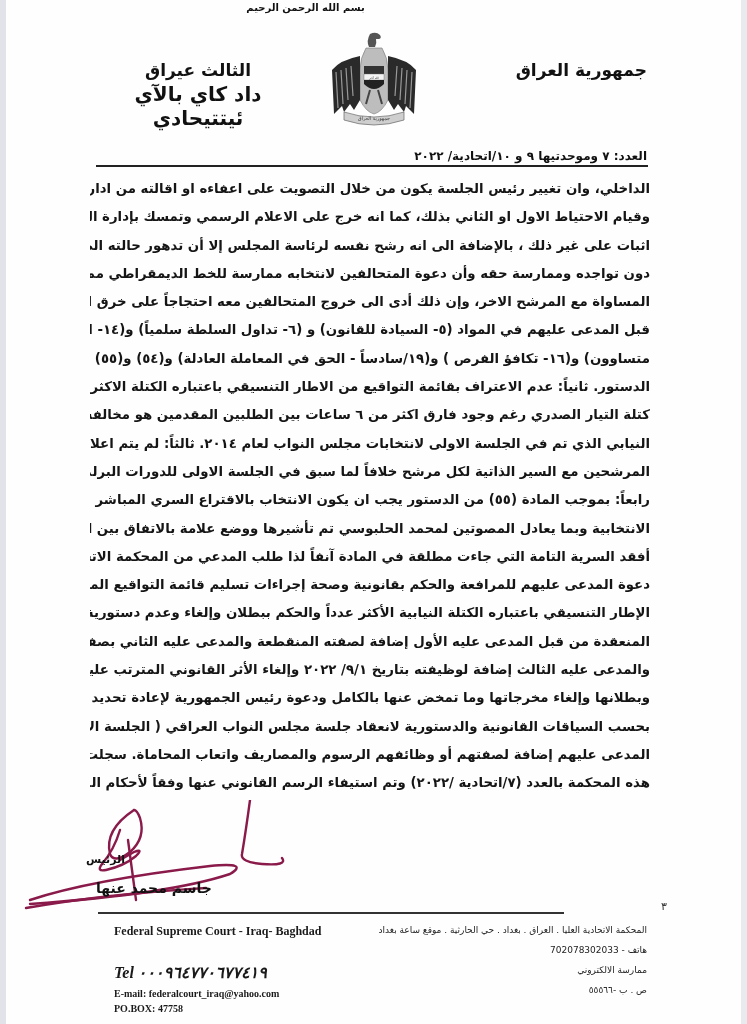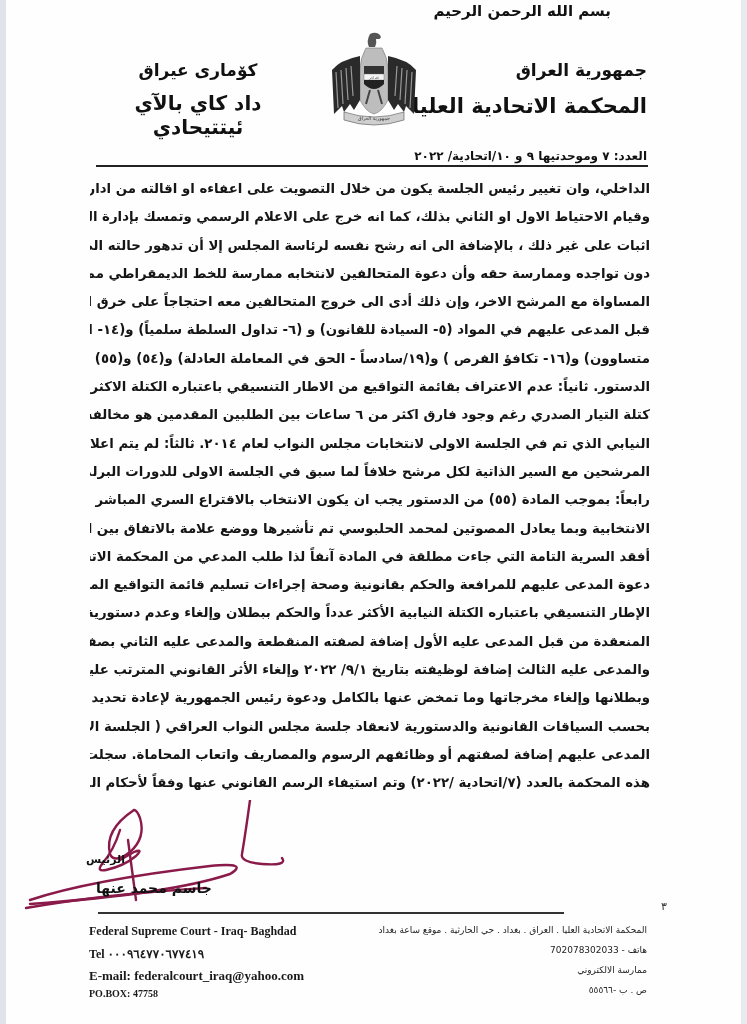--- a/index.html
+++ b/index.html
@@ -8,29 +8,29 @@
     background: #ffffff;
     position: relative;
     font-family: "DejaVu Sans", sans-serif;
     color: #111;
   }
   .edge-left { position: absolute; left: 0; top: 0; width: 6px; height: 1024px; background: #e2e3e8; }
   .edge-right { position: absolute; right: 0; top: 0; width: 6px; height: 1024px; background: #e9eaee; }
   .page { position: absolute; left: 6px; top: 0; width: 735px; height: 1024px; background: #fefefe; }
 
   .basmala {
-    position: absolute; top: 2px; left: 0; width: 611px; text-align: right;
-    font-family: "DejaVu Sans", sans-serif; font-weight: bold; font-size: 15px; direction: rtl;
+    position: absolute; top: 2px; left: 0; width: 611px; text-align: center;
+    font-family: "DejaVu Sans", sans-serif; font-weight: bold; font-size: 10px; direction: rtl;
   }
   .hdr-right { position: absolute; top: 60px; right: 100px; direction: rtl; text-align: right; font-weight: bold; }
   .hdr-right .l1 { font-size: 17px; }
   .hdr-right .l2 { font-size: 21px; margin-top: 14px; }
   .hdr-left { position: absolute; top: 60px; left: 98px; direction: rtl; text-align: center; font-weight: bold; width: 200px; }
   .hdr-left .l1 { font-size: 17px; }
-  .hdr-left .l2 { font-size: 20px; margin-top: 11px; }
+  .hdr-left .l2 { font-size: 20px; margin-top: 2px; }
 
   .emblem { position: absolute; left: 326px; top: 30px; width: 96px; height: 100px; }
 
   .refno { position: absolute; top: 130px; right: 100px; direction: rtl; font-size: 12px; font-weight: bold; margin-top: 19px; }
   .rule-top { position: absolute; top: 165px; left: 96px; width: 552px; height: 2px; background: #222; }
 
   .body-text {
     position: absolute; top: 175px; left: 90px; width: 560px;
     direction: rtl; text-align: justify; text-align-last: justify;
     font-family: "DejaVu Sans", sans-serif; font-weight: bold; font-size: 13.3px;
@@ -38,45 +38,44 @@
   }
   .body-text .line { display: block; white-space: nowrap; overflow: hidden; text-align: justify; text-align-last: justify; }
 
   .signature { position: absolute; left: 10px; top: 800px; width: 300px; height: 110px; }
   .sig-title { position: absolute; left: 86px; top: 853px; font-size: 11px; font-weight: bold; direction: rtl; }
   .sig-name { position: absolute; left: 96px; top: 880px; font-size: 14px; font-weight: bold; direction: rtl; }
 
   .page-num { position: absolute; left: 661px; top: 900px; font-size: 11px; color: #333; }
   .rule-bottom { position: absolute; top: 912px; left: 98px; width: 466px; height: 2px; background: #333; }
 
-  .footer-en { position: absolute; left: 89px; top: 924px; font-family: "Liberation Serif", serif; font-weight: bold; color: #1a1a1a; }
+  .footer-en { position: absolute; left: 114px; top: 924px; font-family: "Liberation Serif", serif; font-weight: bold; color: #1a1a1a; }
   .footer-en .f1 { font-size: 12px; }
-  .footer-en .f2 { font-size: 12px; margin-top: 8px; }
-  .footer-en .f3 { font-size: 13px; margin-top: 6px; }
+  .footer-en .f2 { font-size: 16px; margin-top: 24px; font-style: italic; }
+  .footer-en .f3 { font-size: 10px; margin-top: 6px; }
   .footer-en .f4 { font-size: 10px; margin-top: 4px; }
 
   .footer-ar { position: absolute; right: 100px; top: 925px; direction: rtl; text-align: right; font-size: 9px; color: #222; }
   .footer-ar div { margin-bottom: 10px; text-align: right; }
 </style>
 </head>
 <body>
 
 <div class="edge-left"></div>
 <div class="edge-right"></div>
 <div class="page"></div>
 
 <div class="basmala">بسم الله الرحمن الرحيم</div>
 
 <div class="hdr-right">
   <div class="l1">جمهورية العراق</div>
-  <div class="l2">المحكمة الاتحادية العليا</div>
 </div>
 
 <div class="hdr-left">
-  <div class="l1">كۆماری عیراق</div>
+  <div class="l1">الثالث عیراق</div>
   <div class="l2">داد كاي بالآي ئيتتيحادي</div>
 </div>
 
 <svg class="emblem" viewBox="0 0 96 100">
 
   <path d="M44 4 q6 -3 10 1 q2 3 -1 4 l-3 0 q1 4 -1 8 l-6 0 q-3 -6 1 -13z" fill="#555"></path>
 
   <path d="M40 18 l16 0 q6 10 6 22 l0 30 q-6 12 -14 14 q-8 -2 -14 -14 l0 -30 q0 -12 6 -22z" fill="#bdbdbd" stroke="#777" stroke-width="0.6"></path>
 
   <path d="M34 26 q-20 4 -28 14 l2 44 l8 -8 l2 6 l6 -8 l4 6 l6 -10 z" fill="#2a2a2a"></path>

